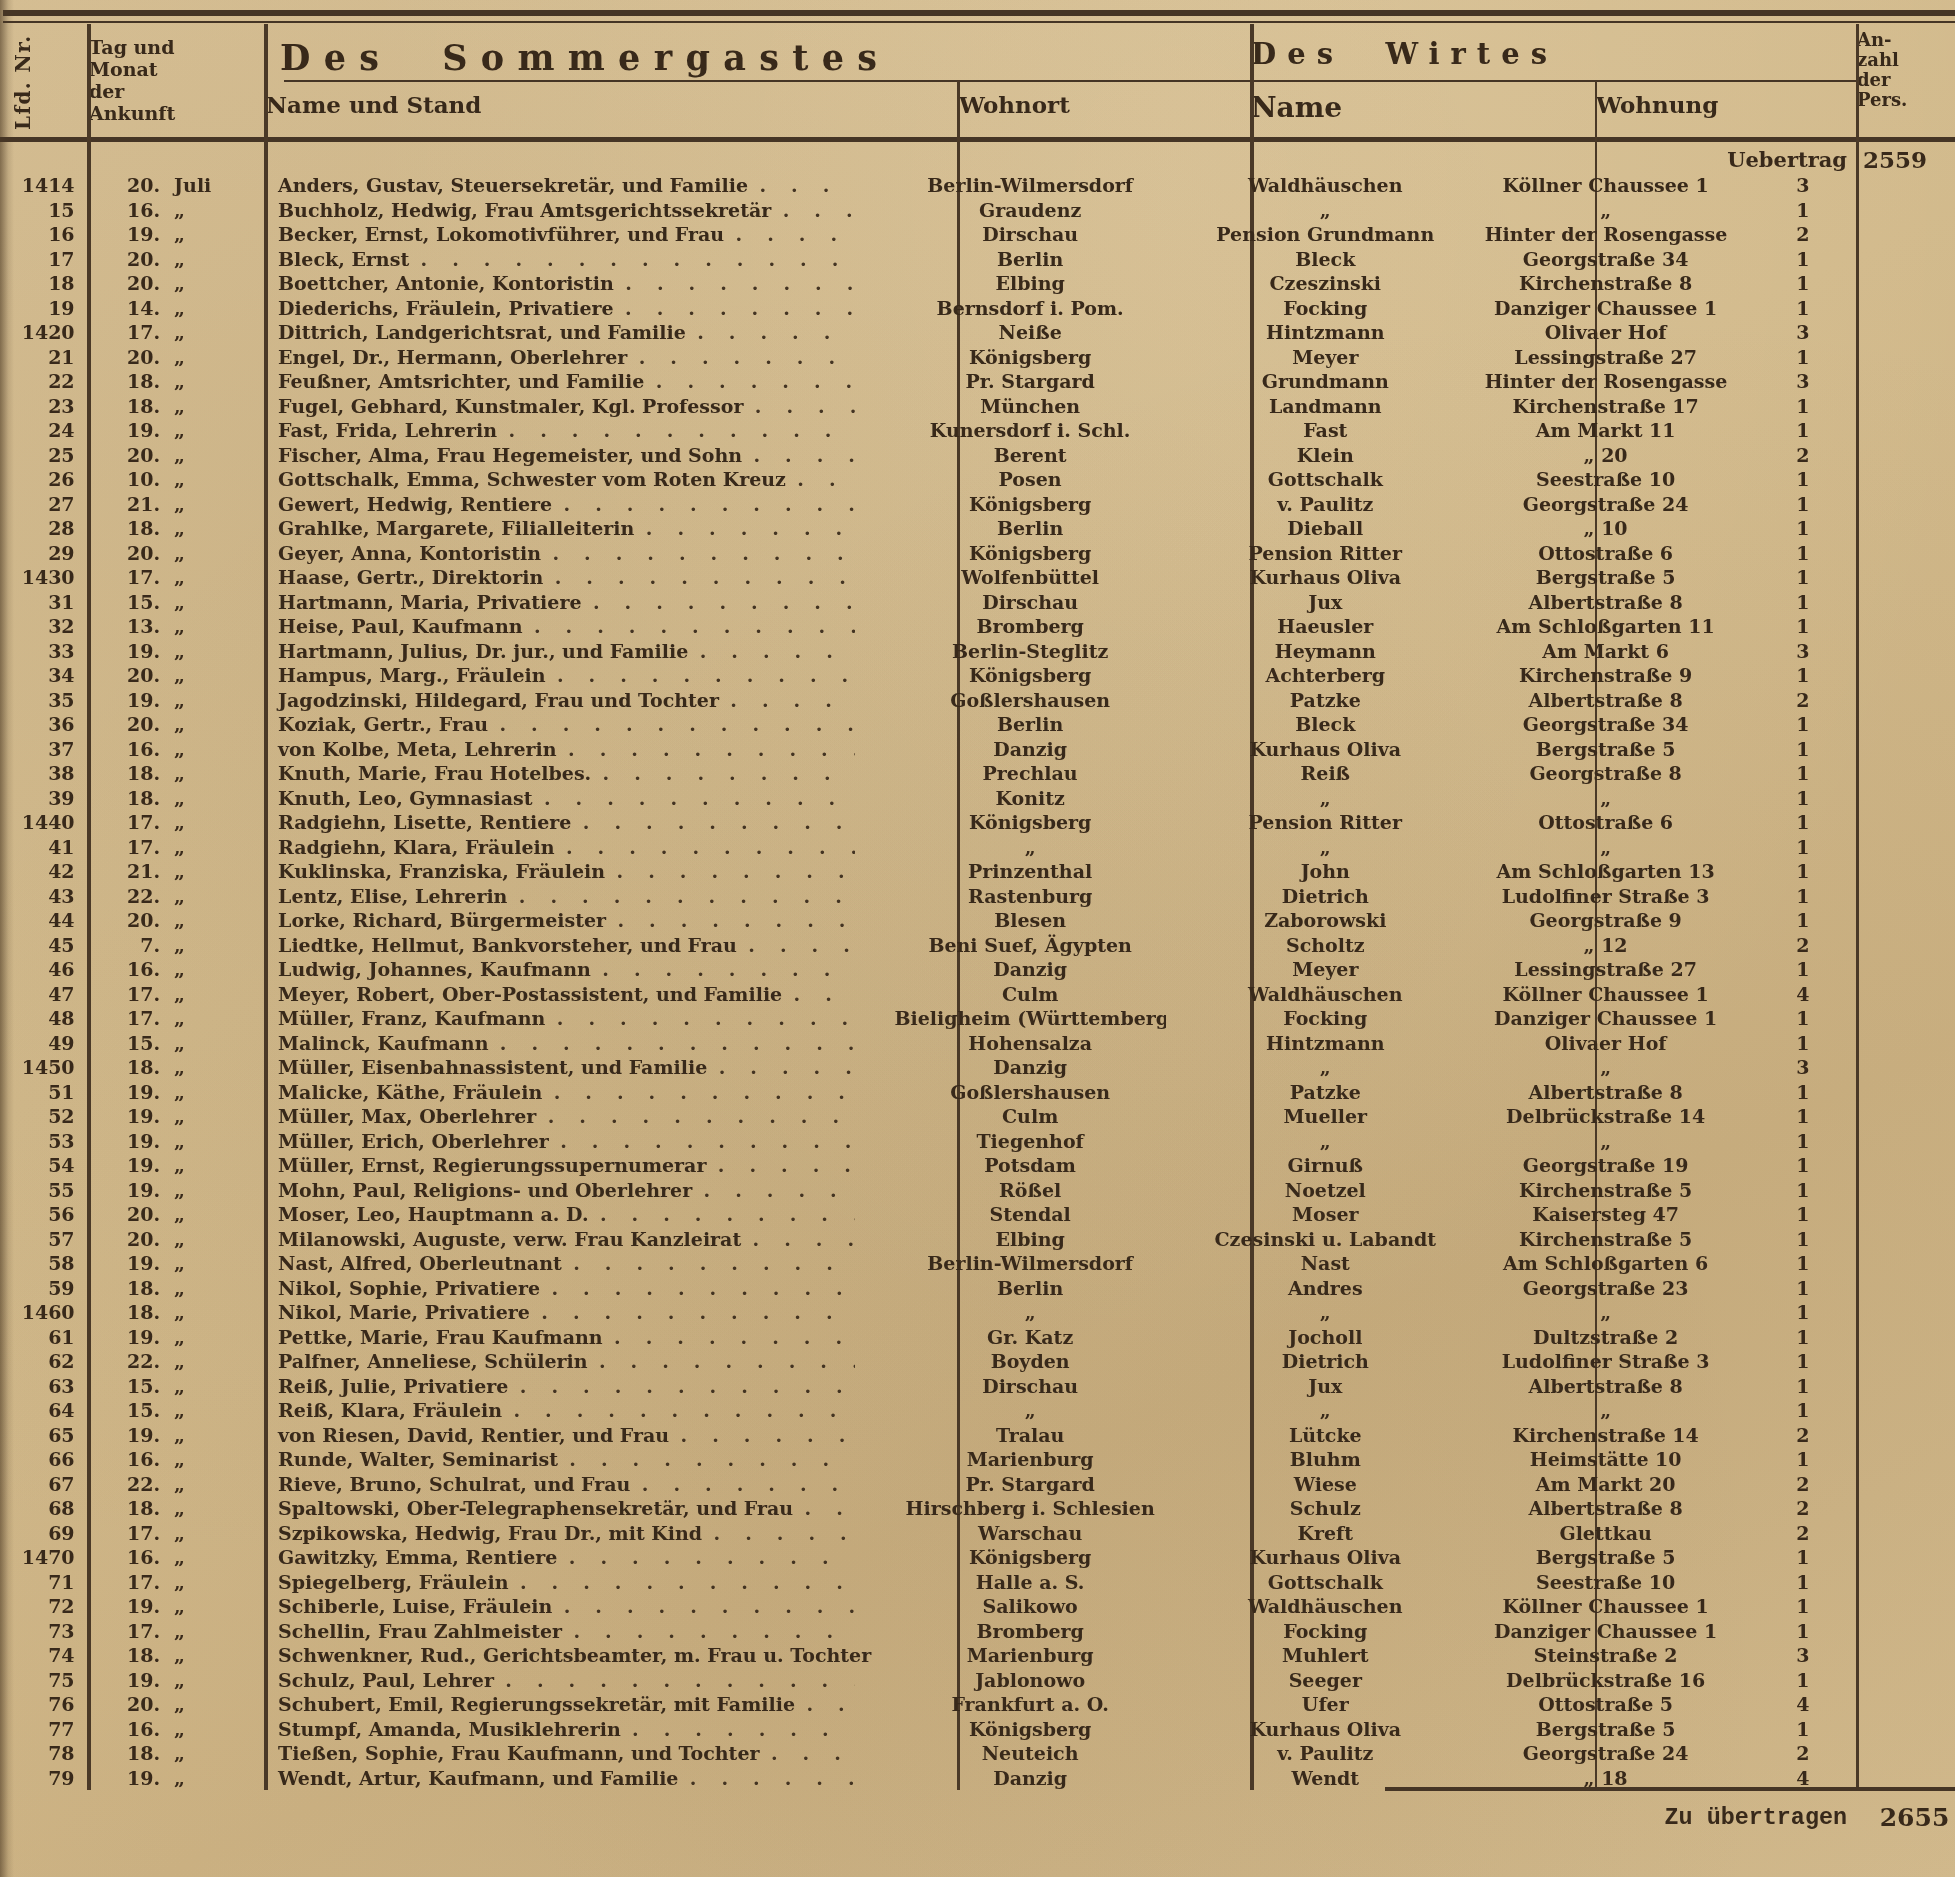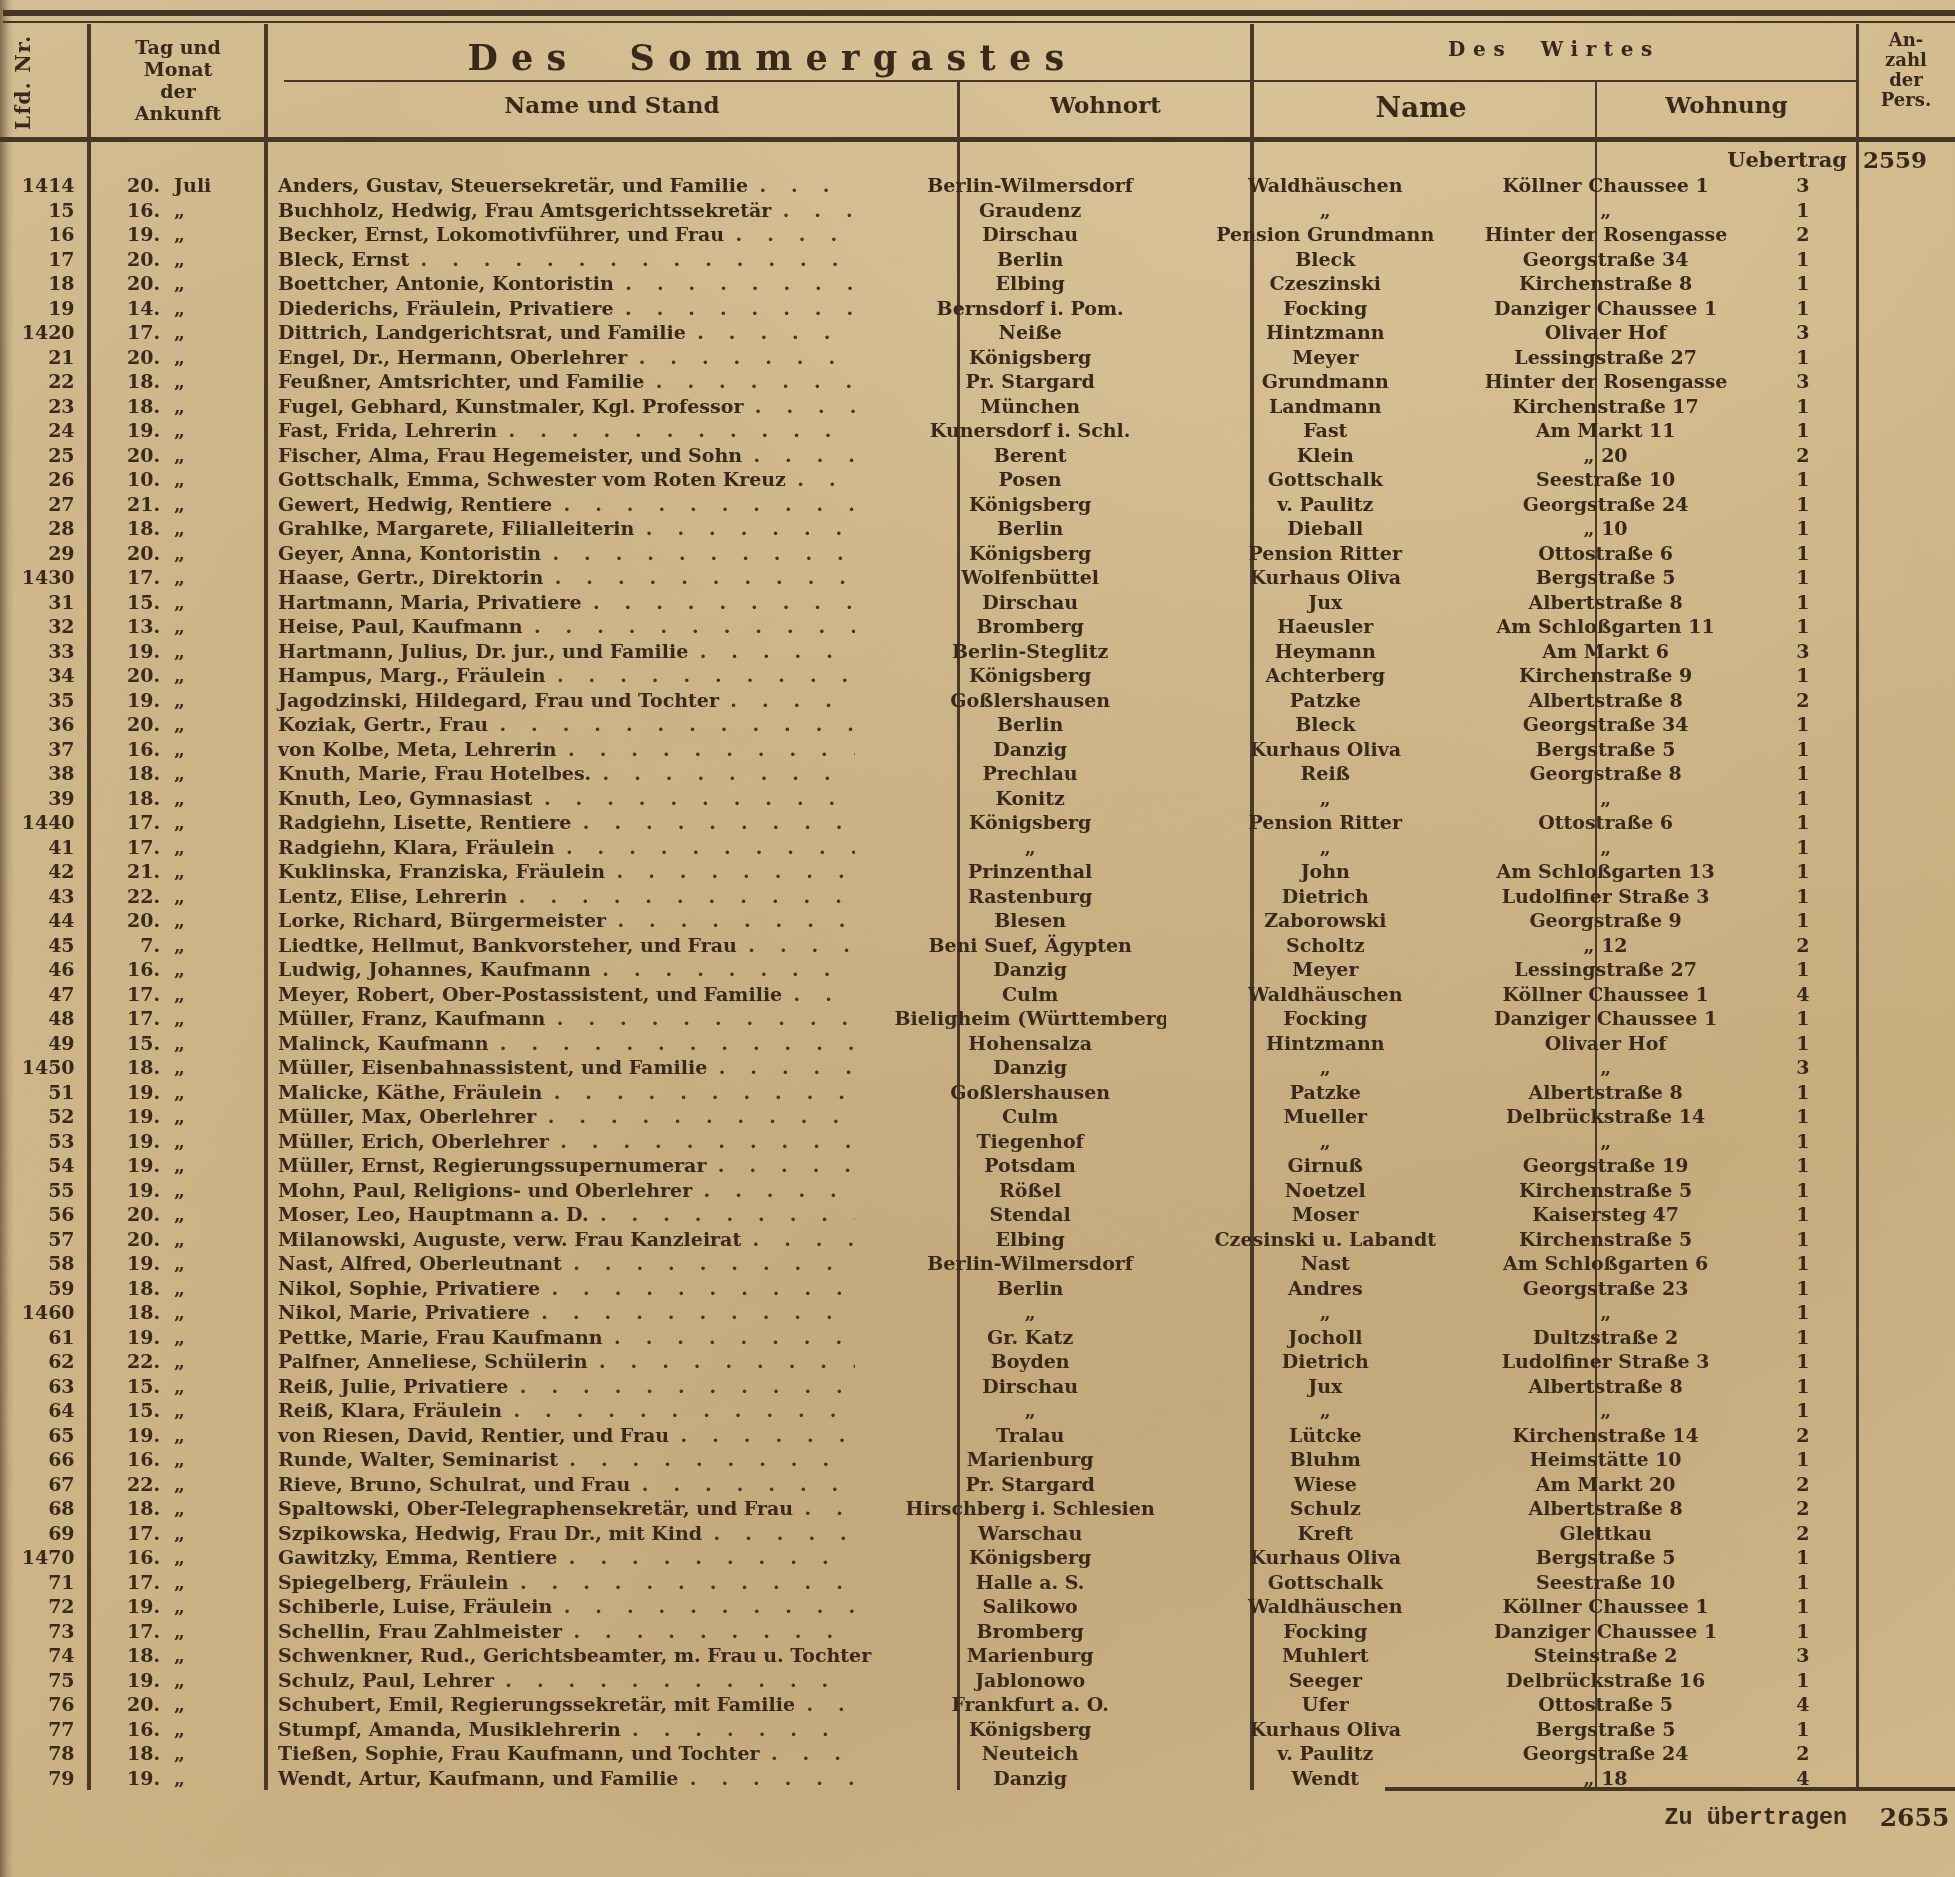--- a/index.html
+++ b/index.html
@@ -16,27 +16,27 @@
       radial-gradient(ellipse at 18% 28%, rgba(124,94,52,.09), transparent 55%),
       radial-gradient(ellipse at 82% 72%, rgba(124,94,52,.11), transparent 55%),
       radial-gradient(ellipse at 60% 10%, rgba(255,242,214,.12), transparent 50%),
       radial-gradient(ellipse at 40% 90%, rgba(110,80,45,.08), transparent 60%);
   }
   .scan-edge{position:absolute;left:0;top:0;bottom:0;width:14px;
     background:linear-gradient(to right, rgba(62,44,24,.55), rgba(62,44,24,.12) 60%, transparent);pointer-events:none;}
   .hline{position:absolute;background:#453525;}
   .vline{position:absolute;background:#4a3927;}
   
-  .hdr{position:absolute;font-weight:bold;text-align:center;}
+  .hdr{position:absolute;font-weight:bold;}
   .hdr-lfd{left:1.4px;top:28px;width:43px;height:108px;
     writing-mode:vertical-rl;transform:rotate(180deg);
     font-size:20px;letter-spacing:1.4px;display:flex;align-items:center;justify-content:center;}
   .hdr-arrival{left:89px;top:36px;width:178px;font-size:19px;line-height:22px;white-space:pre-line;}
   .hdr-guest{left:280px;top:37px;width:985px;font-size:35px;letter-spacing:.38em;word-spacing:.7em;}
-  .hdr-host{left:1251px;top:37px;width:606px;font-size:20px;letter-spacing:.38em;word-spacing:.7em;}
+  .hdr-host{left:1251px;top:37px;width:606px;font-size:29px;letter-spacing:.38em;word-spacing:.7em;}
   .hdr-name-stand{left:266px;top:91px;width:692px;font-size:23px;}
   .hdr-wohnort{left:959px;top:91px;width:293px;font-size:23px;}
   .hdr-wname{left:1251px;top:91px;width:340px;font-size:28px;}
   .hdr-wohnung{left:1596px;top:91px;width:261px;font-size:23px;}
   .hdr-anzahl{left:1857px;top:30px;width:98px;font-size:18px;line-height:20px;white-space:pre-line;}
   
   .carry{position:absolute;left:0;top:145px;width:1955px;height:28px;display:flex;font-weight:bold;align-items:flex-end;}
   .carry .lbl{width:1857px;text-align:right;padding-right:10px;box-sizing:border-box;font-size:21px;line-height:27px;}
   .carry .val{width:77px;text-align:right;padding-right:7px;box-sizing:border-box;font-size:23px;line-height:27px;}
   

